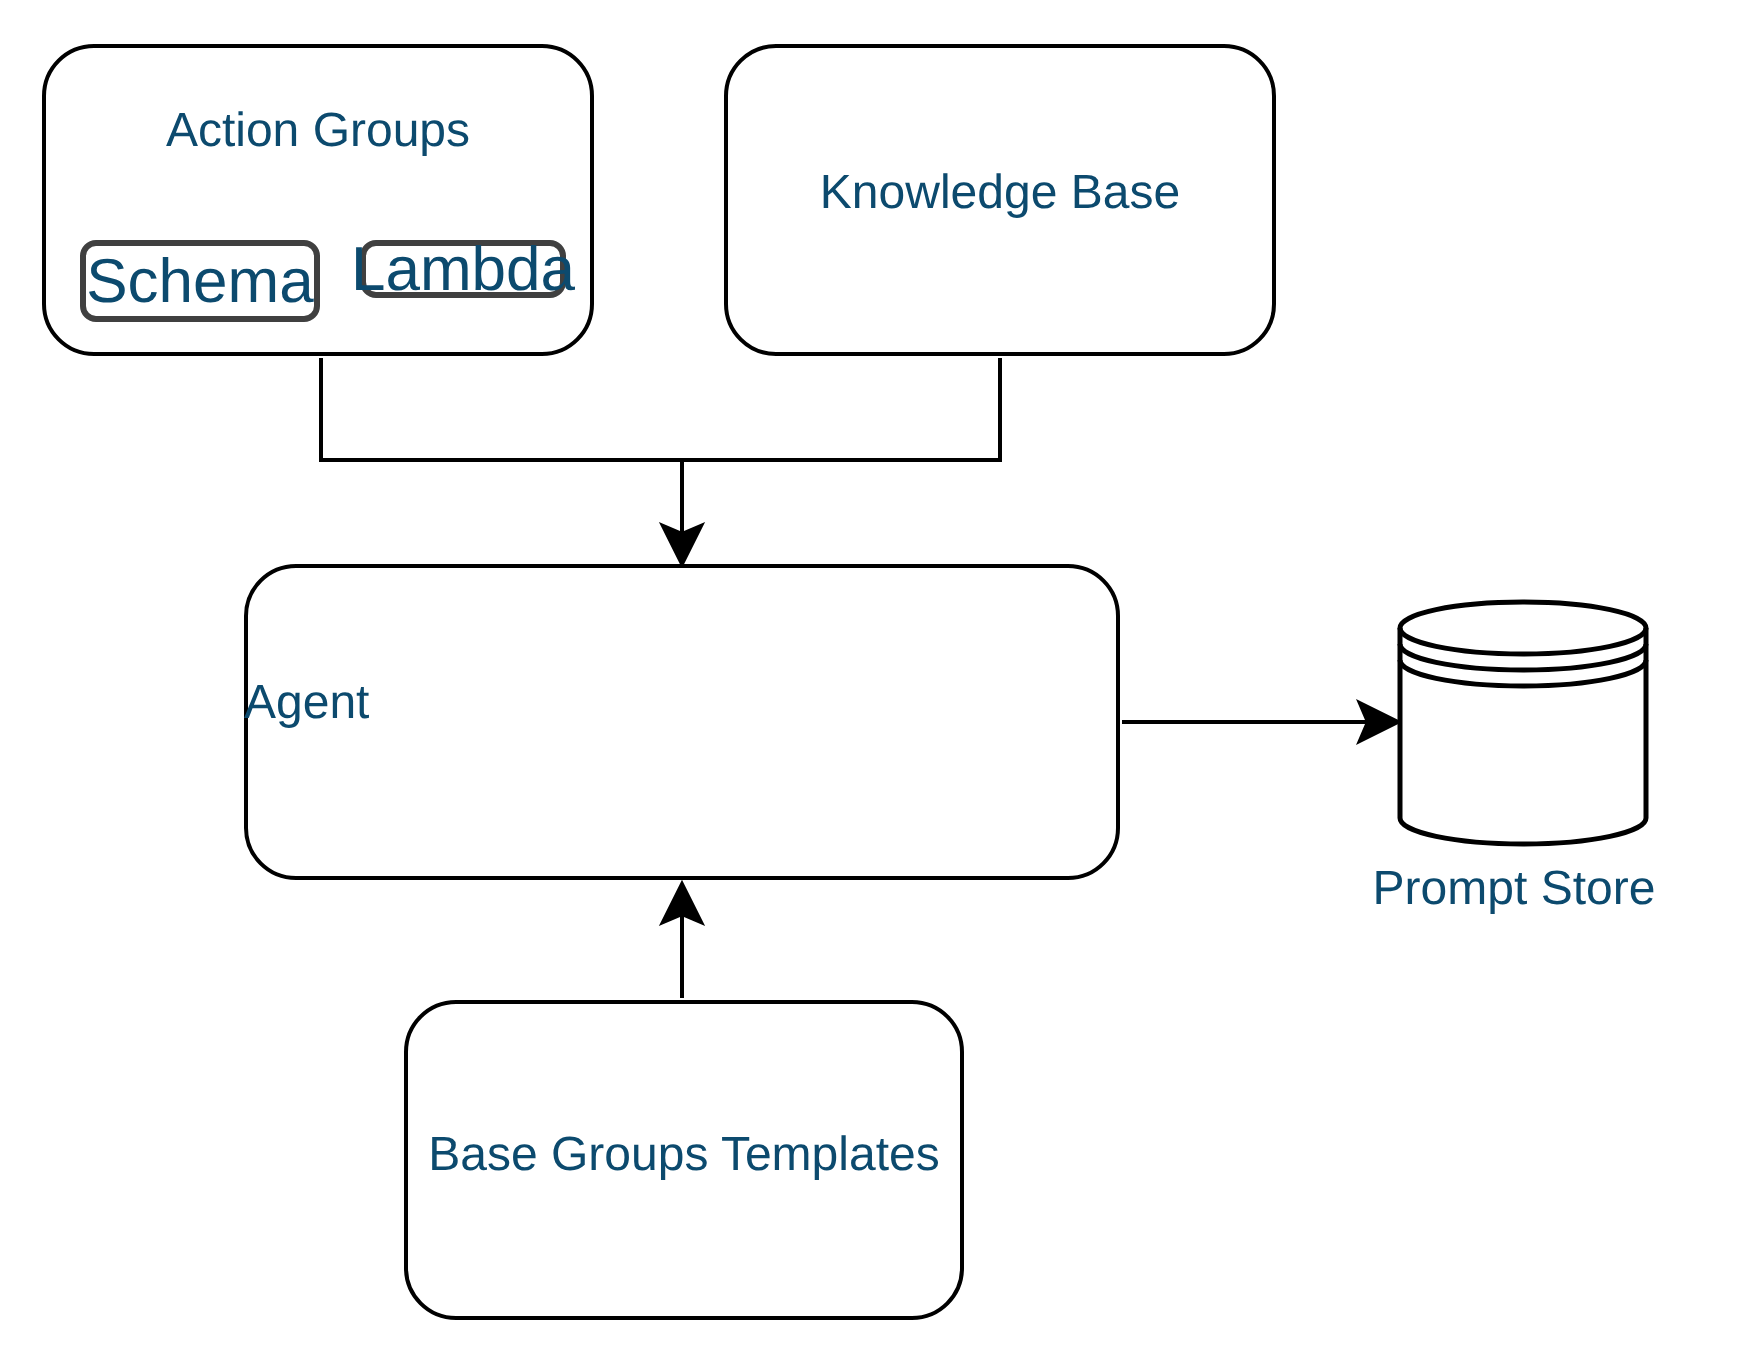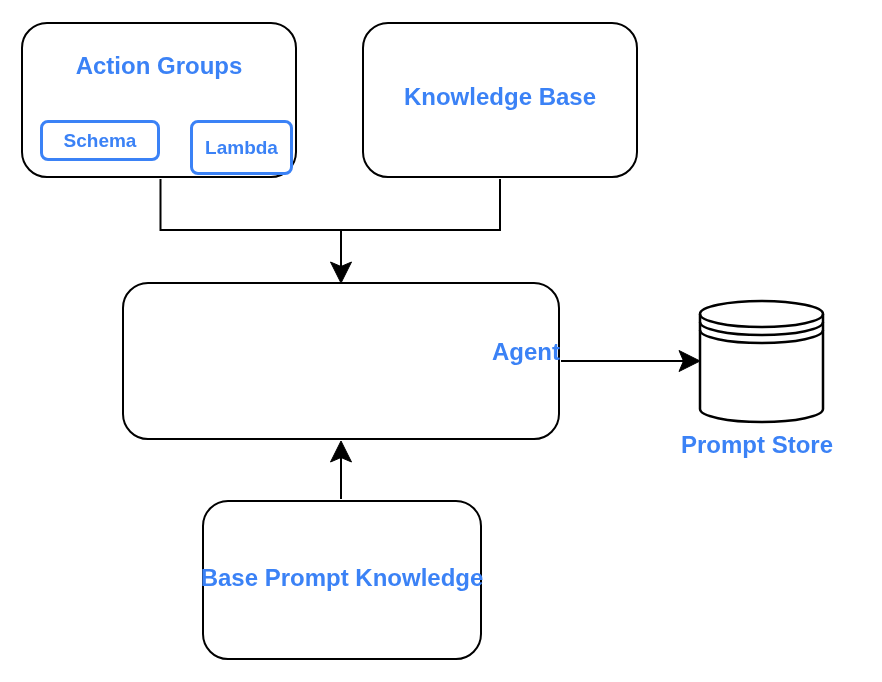--- a/index.html
+++ b/index.html
@@ -6,75 +6,75 @@
     margin: 0;
     padding: 0;
     background: #ffffff;
   }
   .canvas {
     position: relative;
     width: 882px;
     height: 682px;
     background: #ffffff;
     font-family: "Liberation Sans", sans-serif;
-    font-weight: bold;
-    color: #3b82f6;
+    font-weight: normal;
+    color: #0c4a6e;
     overflow: hidden;
   }
   .node-box {
     position: absolute;
     box-sizing: border-box;
     border: 2px solid #000000;
     border-radius: 26px;
     background: #ffffff;
   }
   .chip {
     position: absolute;
     box-sizing: border-box;
-    border: 3px solid #3b82f6;
+    border: 3px solid #404040;
     border-radius: 8px;
     background: #ffffff;
     display: flex;
     align-items: center;
     justify-content: center;
-    font-size: 19px;
+    font-size: 31px;
     white-space: nowrap;
   }
   .diagram-label {
     position: absolute;
     display: flex;
     align-items: center;
     justify-content: center;
     font-size: 24px;
     text-align: center;
     white-space: nowrap;
   }
   .agent-text {
     position: absolute;
     left: 122px;
     top: 333px;
     width: 438px;
     font-size: 24px;
     line-height: 37px;
-    text-align: right;
+    text-align: left;
     white-space: nowrap;
   }
   .connector-layer {
     position: absolute;
     left: 0;
     top: 0;
     width: 882px;
     height: 682px;
     pointer-events: none;
   }
   
   #box-action-groups      { left: 21px;  top: 22px;  width: 276px; height: 156px; }
   #label-action-groups    { left: 21px;  top: 52px;  width: 276px; height: 28px; }
   #chip-schema            { left: 40px;  top: 120px; width: 120px; height: 41px; }
-  #chip-lambda            { left: 190px; top: 120px; width: 103px; height: 55px; }
+  #chip-lambda            { left: 180px; top: 120px; width: 103px; height: 29px; }
   #box-knowledge-bases    { left: 362px; top: 22px;  width: 276px; height: 156px; }
   #label-knowledge-bases  { left: 362px; top: 84px;  width: 276px; height: 26px; }
   #box-agent              { left: 122px; top: 282px; width: 438px; height: 158px; }
   #box-base-prompt        { left: 202px; top: 500px; width: 280px; height: 160px; }
   #label-base-prompt      { left: 202px; top: 565px; width: 280px; height: 26px; }
   #label-prompt-store     { left: 627px; top: 432px; width: 260px; height: 26px; }
 </style>
 </head>
 <body>
 
@@ -91,21 +91,21 @@
 
   <div class="node-box" id="box-knowledge-bases"></div>
   <div class="diagram-label" id="label-knowledge-bases">Knowledge Base</div>
 
   <div class="node-box" id="box-agent"></div>
   <div class="agent-text">
     <div>Agent</div>
   </div>
 
   <div class="node-box" id="box-base-prompt"></div>
-  <div class="diagram-label" id="label-base-prompt">Base Prompt Knowledge</div>
+  <div class="diagram-label" id="label-base-prompt">Base Groups Templates</div>
 
   <div class="diagram-label" id="label-prompt-store">Prompt Store</div>
 
   <svg class="connector-layer" viewBox="0 0 882 682" xmlns="http://www.w3.org/2000/svg">
 
     <path d="M160.5 179 V230 H500 V179" fill="none" stroke="#000000" stroke-width="2"></path>
     <path d="M341 230 V268" fill="none" stroke="#000000" stroke-width="2"></path>
     <polygon points="341,283 330.5,262 341,266.5 351.5,262" fill="#000000" stroke="#000000" stroke-width="1"></polygon>
 
     <path d="M561 361 H685" fill="none" stroke="#000000" stroke-width="2"></path>

